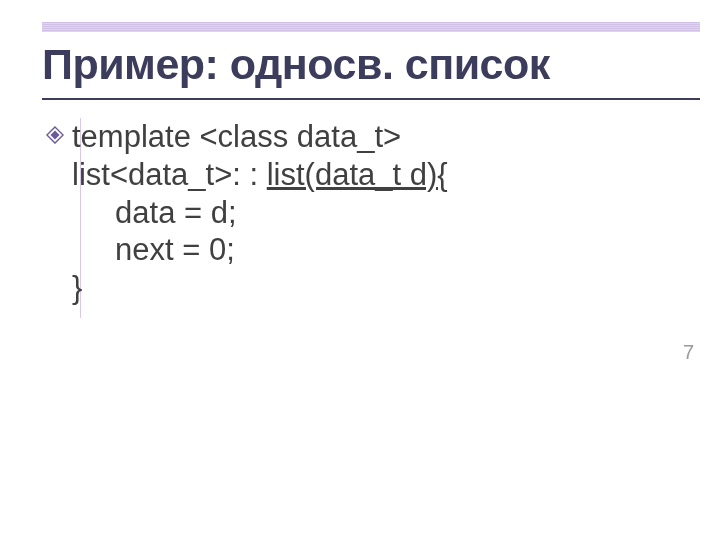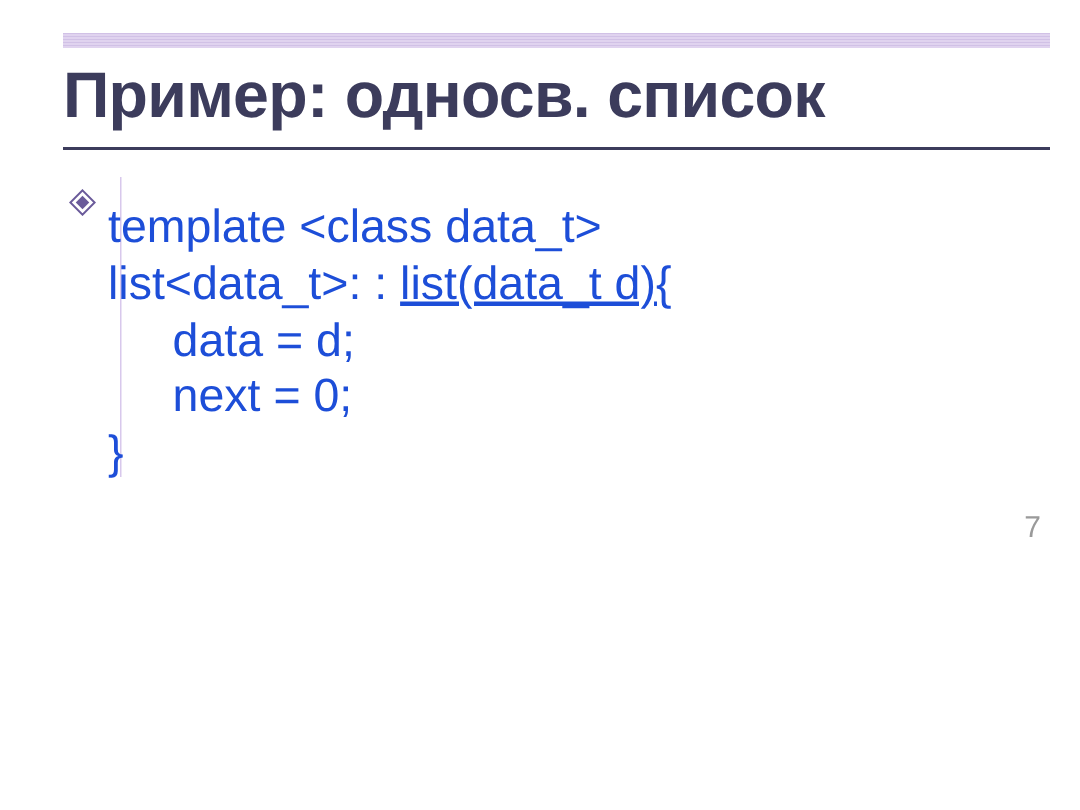--- a/index.html
+++ b/index.html
@@ -45,24 +45,24 @@
   .underline {
     position: absolute;
     top: 98px;
     left: 42px;
     right: 20px;
     height: 2px;
     background: #3c3c5c;
   }
   .body {
     position: absolute;
-    top: 132px;
+    top: 118px;
     left: 72px;
     font-size: 31px;
-    color: #1d4ed8;
+    color: #404040;
     line-height: 1.22;
     white-space: pre;
   }
   .bullet {
     position: absolute;
     top: 126px;
     left: 46px;
     width: 18px;
     height: 18px;
   }

